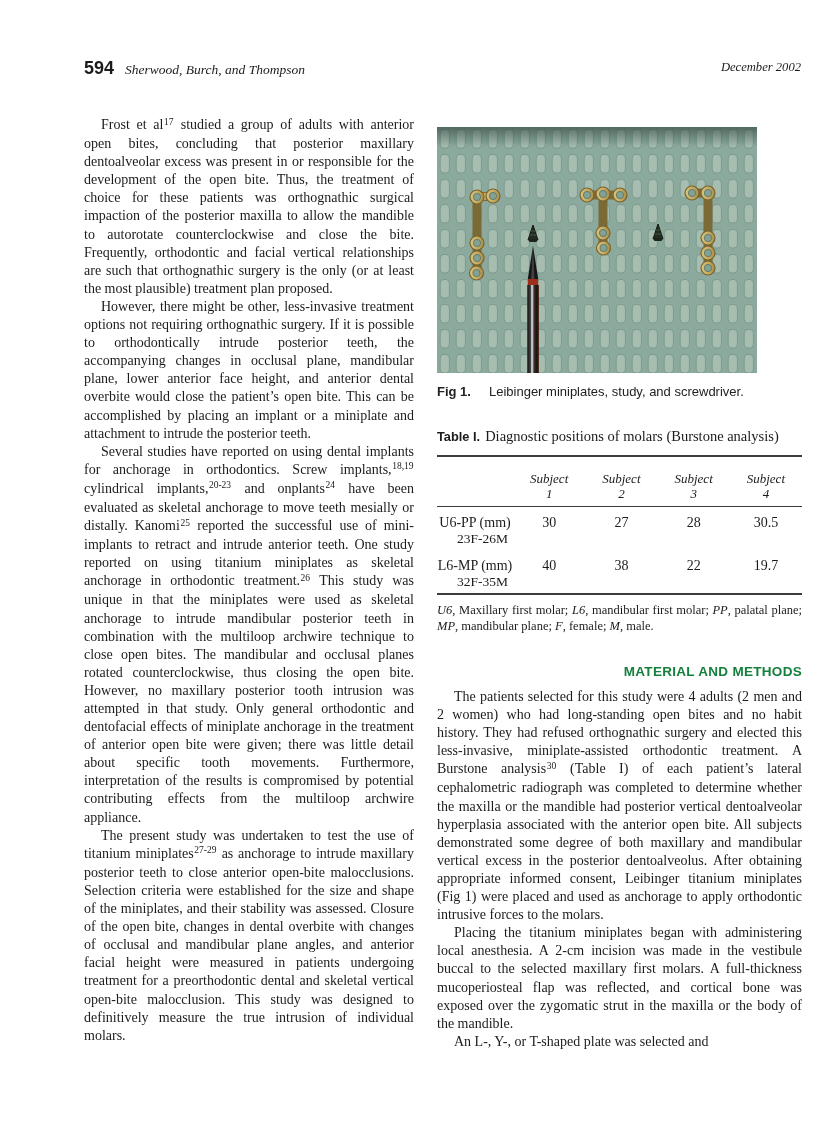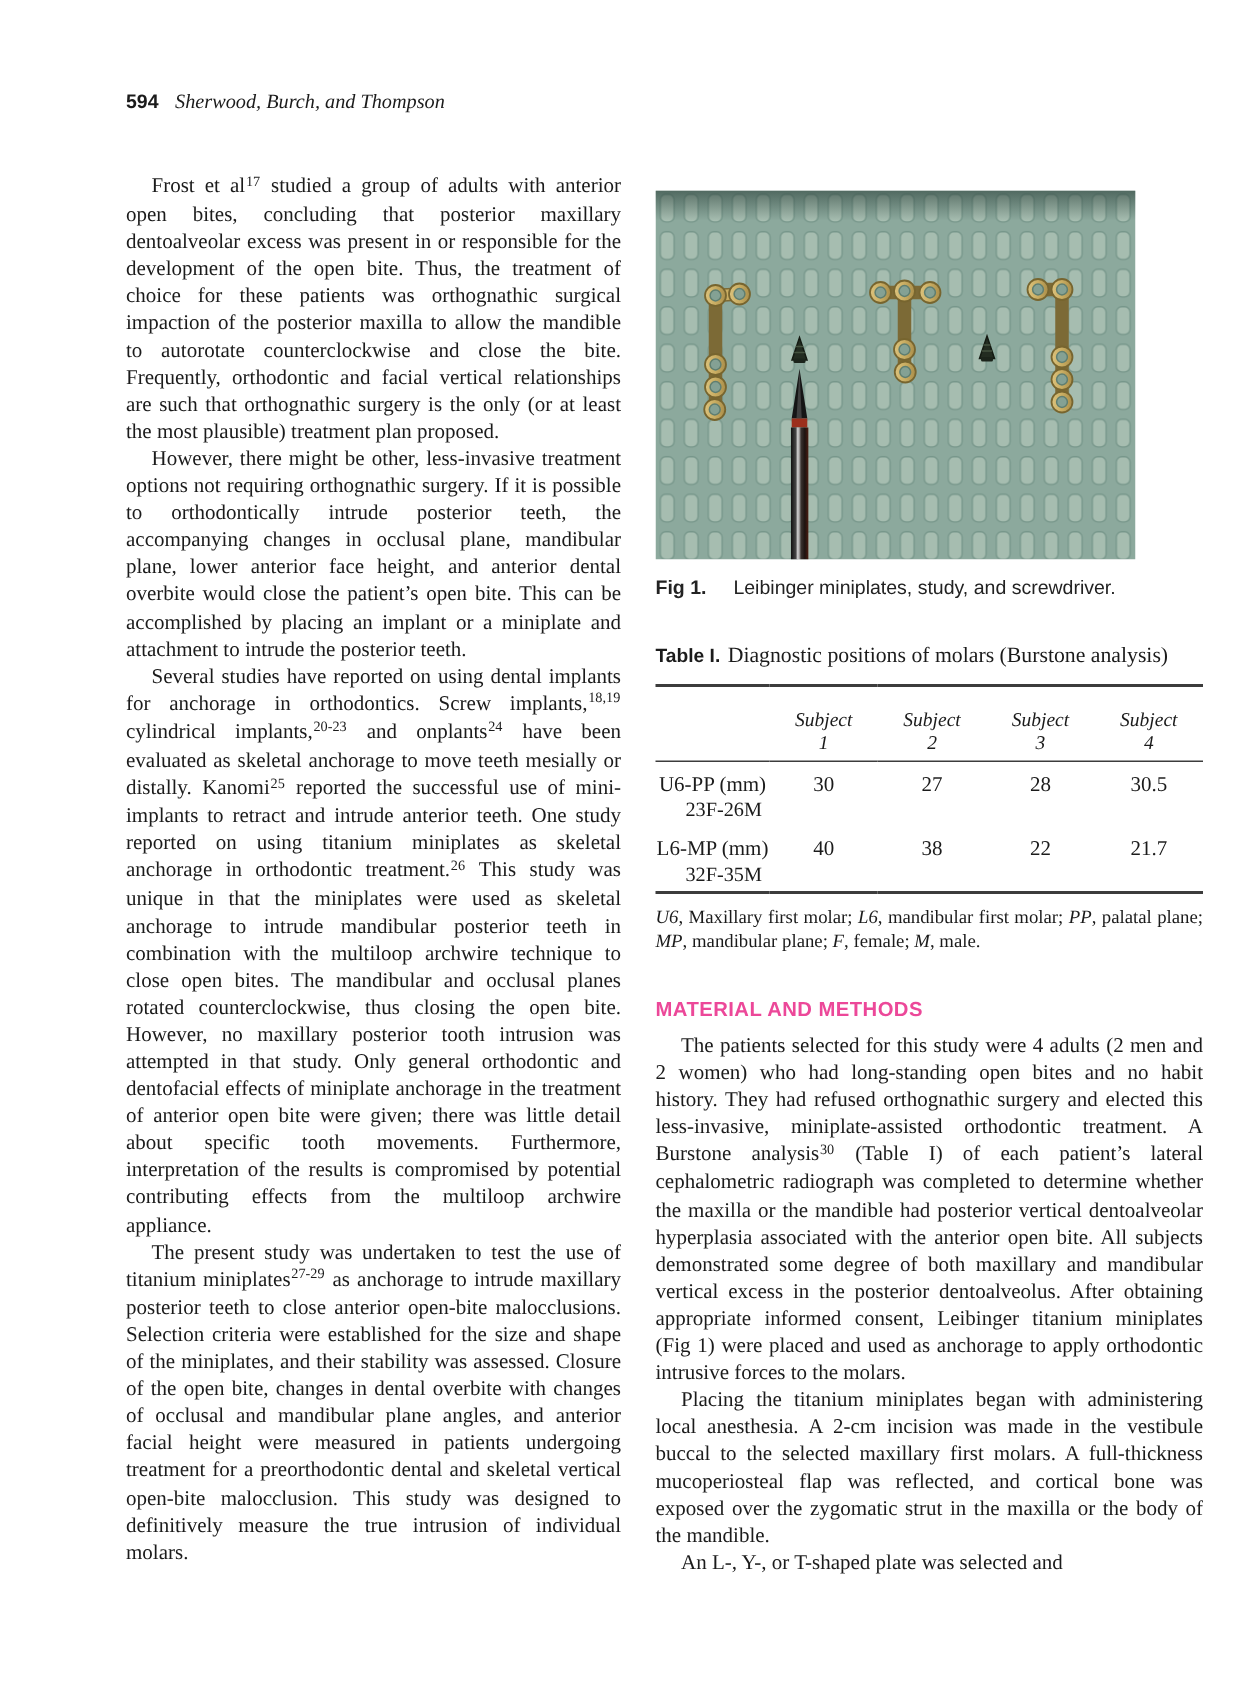--- a/index.html
+++ b/index.html
@@ -6,21 +6,21 @@
   .page {
     position:relative; width:838px; height:1122px; background:#ffffff;
     font-family:"Liberation Serif", serif; color:#1b1b1b; overflow:hidden;
   }
   
   .running-head {
     position:absolute; top:60px; left:84px; width:717px;
     display:flex; justify-content:space-between; align-items:flex-start;
   }
   .rh-left { font-size:13.5px; line-height:16px; white-space:nowrap; }
-  .page-num { font-family:"Liberation Sans", sans-serif; font-weight:bold; font-size:13px; margin-right:11px; }
+  .page-num { font-family:"Liberation Sans", sans-serif; font-weight:bold; font-size:18px; margin-right:11px; }
   .authors { font-style:italic; }
   .rh-right { text-align:right; font-style:italic; font-size:12.6px; line-height:15px; }
   
   .col-left  { position:absolute; left:84px;  top:116px; width:330px; }
   .col-right { position:absolute; left:437px; top:127px; width:365px; }
   p.body {
     margin:0; text-align:justify; font-size:14px; line-height:18.1px; text-indent:17px;
   }
   sup { font-size:9.5px; vertical-align:baseline; position:relative; top:-4.5px; margin:0 0.5px; }
   
@@ -42,33 +42,34 @@
     border-bottom:1.5px solid #3c3c3c;
   }
   table.diag tbody td { padding:8px 0 3px; text-align:center; font-size:14px; vertical-align:top; }
   table.diag td.rowlabel { text-align:center; line-height:16px; font-size:14px; }
   table.diag td.rowlabel .l2 { display:block; padding-left:15px; font-size:13.5px; }
   .footnote { margin:8px 0 0 0; font-size:12.5px; line-height:15.5px; text-align:justify; }
   .footnote em { font-style:italic; }
   
   .section-head {
     margin:30px 0 9px 0; font-family:"Liberation Sans", sans-serif;
-    font-size:13.5px; font-weight:bold; letter-spacing:0.3px; color:#ec4899;
+    font-size:13.5px; font-weight:bold; letter-spacing:0.3px; color:#15803d;text-align:right;
   }
 </style>
 </head>
 <body>
 
 <div class="page">
 
   <div class="running-head">
     <div class="rh-left">
       <span class="page-num">594</span><span class="authors">Sherwood, Burch, and Thompson</span>
     </div>
     <div class="rh-right">
+      <div>December 2002</div>
     </div>
   </div>
 
   <div class="col-left">
     <p class="body"><span>Frost et al</span><sup>17</sup><span> studied a group of adults with anterior open bites, concluding that posterior maxillary dentoalveolar excess was present in or responsible for the development of the open bite. Thus, the treatment of choice for these patients was orthognathic surgical impaction of the posterior maxilla to allow the mandible to autorotate counterclockwise and close the bite. Frequently, orthodontic and facial vertical relationships are such that orthognathic surgery is the only (or at least the most plausible) treatment plan proposed.</span></p>
     <p class="body"><span>However, there might be other, less-invasive treatment options not requiring orthognathic surgery. If it is possible to orthodontically intrude posterior teeth, the accompanying changes in occlusal plane, mandibular plane, lower anterior face height, and anterior dental overbite would close the patient’s open bite. This can be accomplished by placing an implant or a miniplate and attachment to intrude the posterior teeth.</span></p>
     <p class="body"><span>Several studies have reported on using dental implants for anchorage in orthodontics. Screw implants,</span><sup>18,19</sup><span> cylindrical implants,</span><sup>20-23</sup><span> and onplants</span><sup>24</sup><span> have been evaluated as skeletal anchorage to move teeth mesially or distally. Kanomi</span><sup>25</sup><span> reported the successful use of mini-implants to retract and intrude anterior teeth. One study reported on using titanium miniplates as skeletal anchorage in orthodontic treatment.</span><sup>26</sup><span> This study was unique in that the miniplates were used as skeletal anchorage to intrude mandibular posterior teeth in combination with the multiloop archwire technique to close open bites. The mandibular and occlusal planes rotated counterclockwise, thus closing the open bite. However, no maxillary posterior tooth intrusion was attempted in that study. Only general orthodontic and dentofacial effects of miniplate anchorage in the treatment of anterior open bite were given; there was little detail about specific tooth movements. Furthermore, interpretation of the results is compromised by potential contributing effects from the multiloop archwire appliance.</span></p>
     <p class="body"><span>The present study was undertaken to test the use of titanium miniplates</span><sup>27-29</sup><span> as anchorage to intrude maxillary posterior teeth to close anterior open-bite malocclusions. Selection criteria were established for the size and shape of the miniplates, and their stability was assessed. Closure of the open bite, changes in dental overbite with changes of occlusal and mandibular plane angles, and anterior facial height were measured in patients undergoing treatment for a preorthodontic dental and skeletal vertical open-bite malocclusion. This study was designed to definitively measure the true intrusion of individual molars.</span></p>
   </div>
 
@@ -218,21 +219,21 @@
             <td>30.5</td>
           </tr>
           <tr>
             <td class="rowlabel">
               <span>L6-MP (mm)</span>
               <span class="l2">32F-35M</span>
             </td>
             <td>40</td>
             <td>38</td>
             <td>22</td>
-            <td>21.7</td>
+            <td>19.7</td>
           </tr>
         </tbody>
       </table>
       <p class="footnote"><em>U6</em><span>, Maxillary first molar; </span><em>L6</em><span>, mandibular first molar; </span><em>PP</em><span>, palatal plane; </span><em>MP</em><span>, mandibular plane; </span><em>F</em><span>, female; </span><em>M</em><span>, male.</span></p>
     </div>
 
     <h2 class="section-head">MATERIAL AND METHODS</h2>
     <p class="body"><span>The patients selected for this study were 4 adults (2 men and 2 women) who had long-standing open bites and no habit history. They had refused orthognathic surgery and elected this less-invasive, miniplate-assisted orthodontic treatment. A Burstone analysis</span><sup>30</sup><span> (Table I) of each patient’s lateral cephalometric radiograph was completed to determine whether the maxilla or the mandible had posterior vertical dentoalveolar hyperplasia associated with the anterior open bite. All subjects demonstrated some degree of both maxillary and mandibular vertical excess in the posterior dentoalveolus. After obtaining appropriate informed consent, Leibinger titanium miniplates (Fig 1) were placed and used as anchorage to apply orthodontic intrusive forces to the molars.</span></p>
     <p class="body"><span>Placing the titanium miniplates began with administering local anesthesia. A 2-cm incision was made in the vestibule buccal to the selected maxillary first molars. A full-thickness mucoperiosteal flap was reflected, and cortical bone was exposed over the zygomatic strut in the maxilla or the body of the mandible.</span></p>
     <p class="body"><span>An L-, Y-, or T-shaped plate was selected and</span></p>

